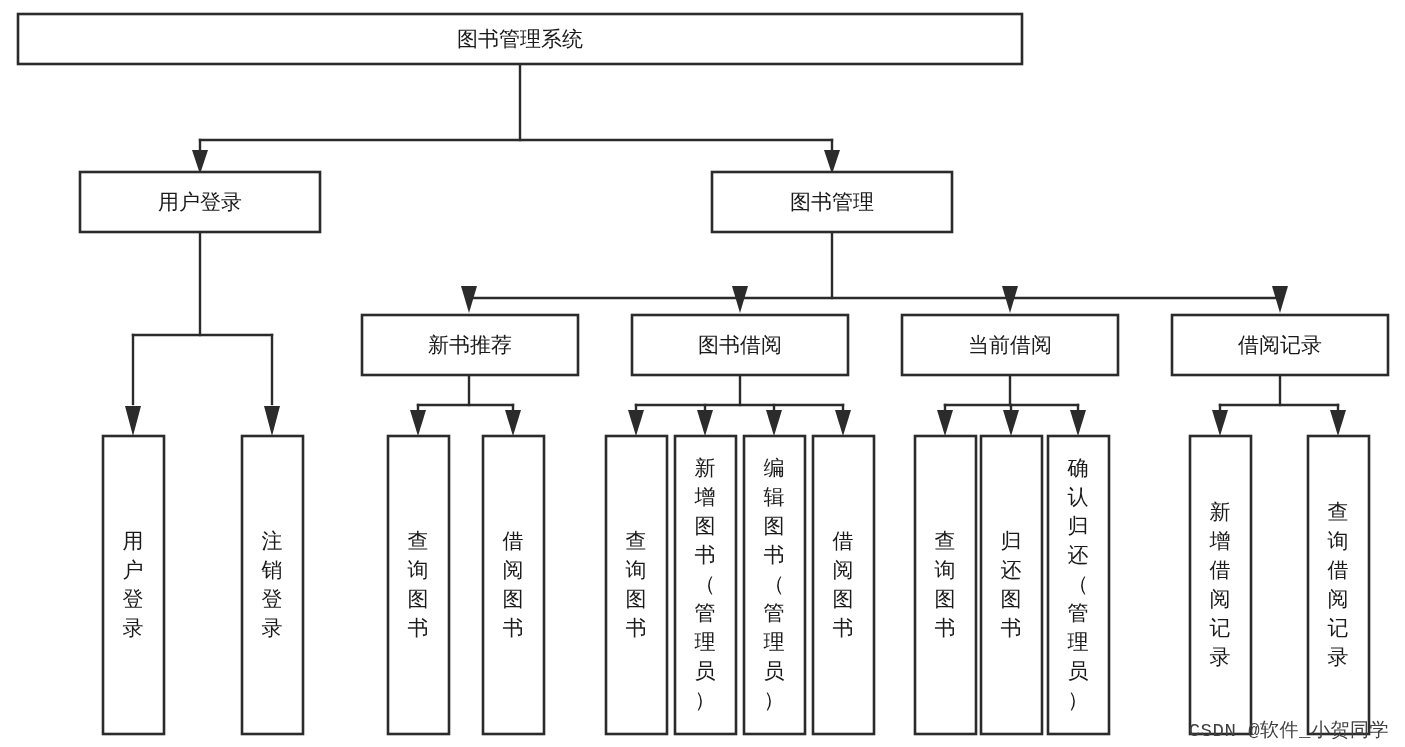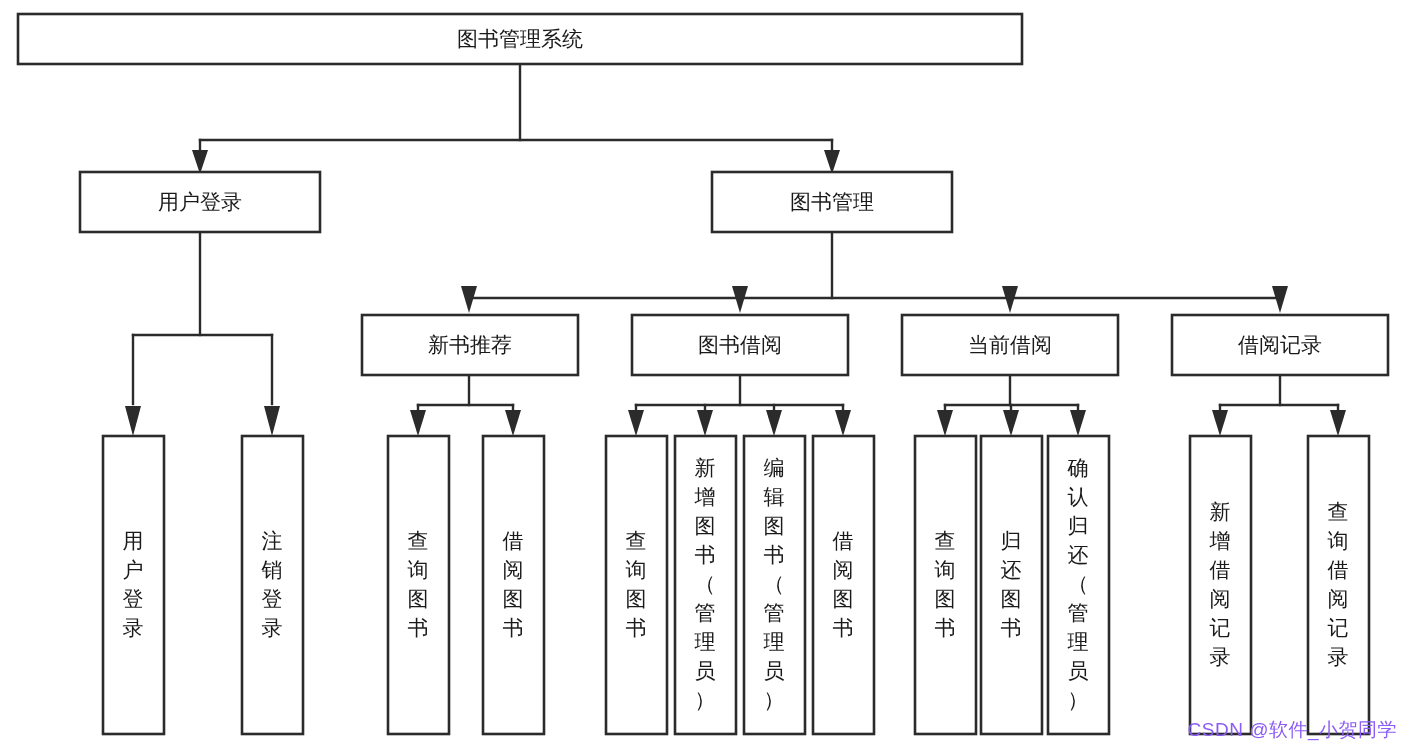--- a/index.html
+++ b/index.html
@@ -51,25 +51,25 @@
     dominant-baseline: middle;
   }
   .leaf-label-v {
     fill: #1a1a1a;
     font-family: "DejaVu Sans", "Liberation Sans", sans-serif;
     font-size: 21px;
     text-anchor: middle;
   }
   .watermark-text {
     position: absolute;
-    right: 8px;
+    right: 16px;
     bottom: 4px;
-    font-family: Liberation Sans, sans-serif;
+    font-family: Liberation Mono, monospace;
     font-size: 19px;
-    color: #8b5cf6;
+    color: #404040;
     white-space: nowrap;
     letter-spacing: 0.5px;
     user-select: none;
   }
 </style>
 </head>
 <body>
 
 <div id="diagram-root">
 

